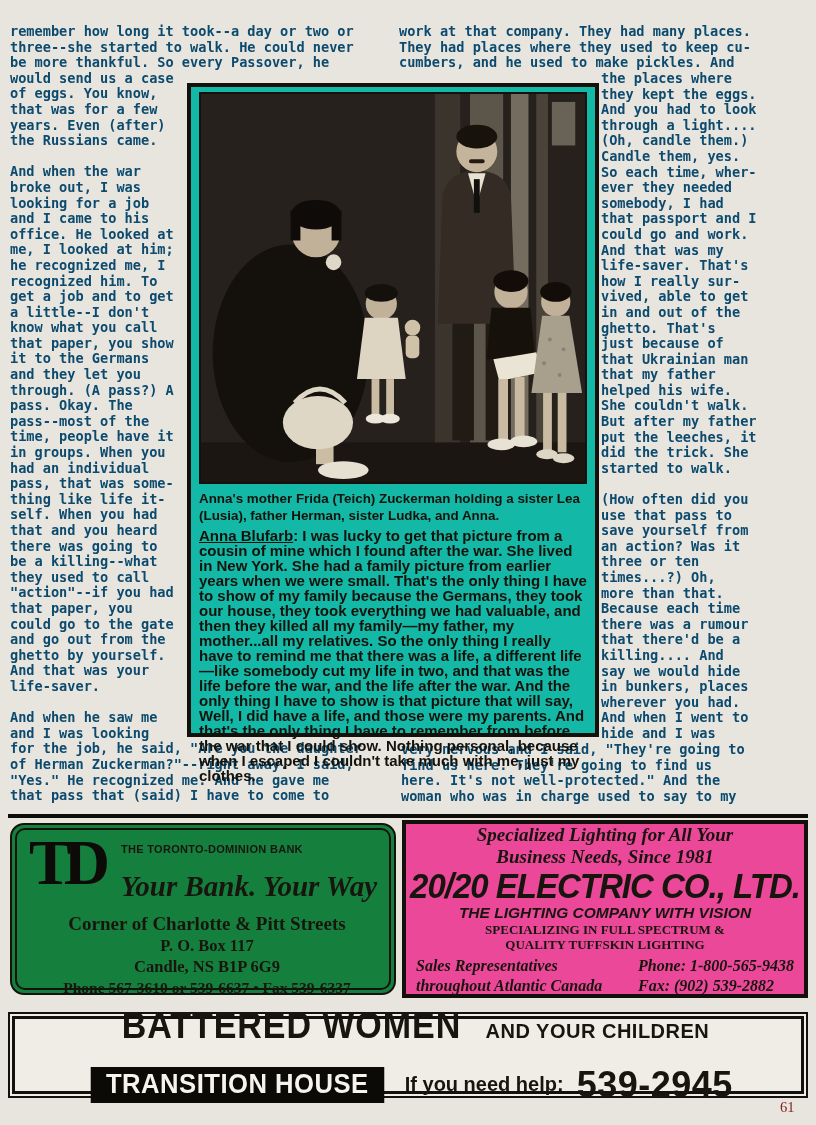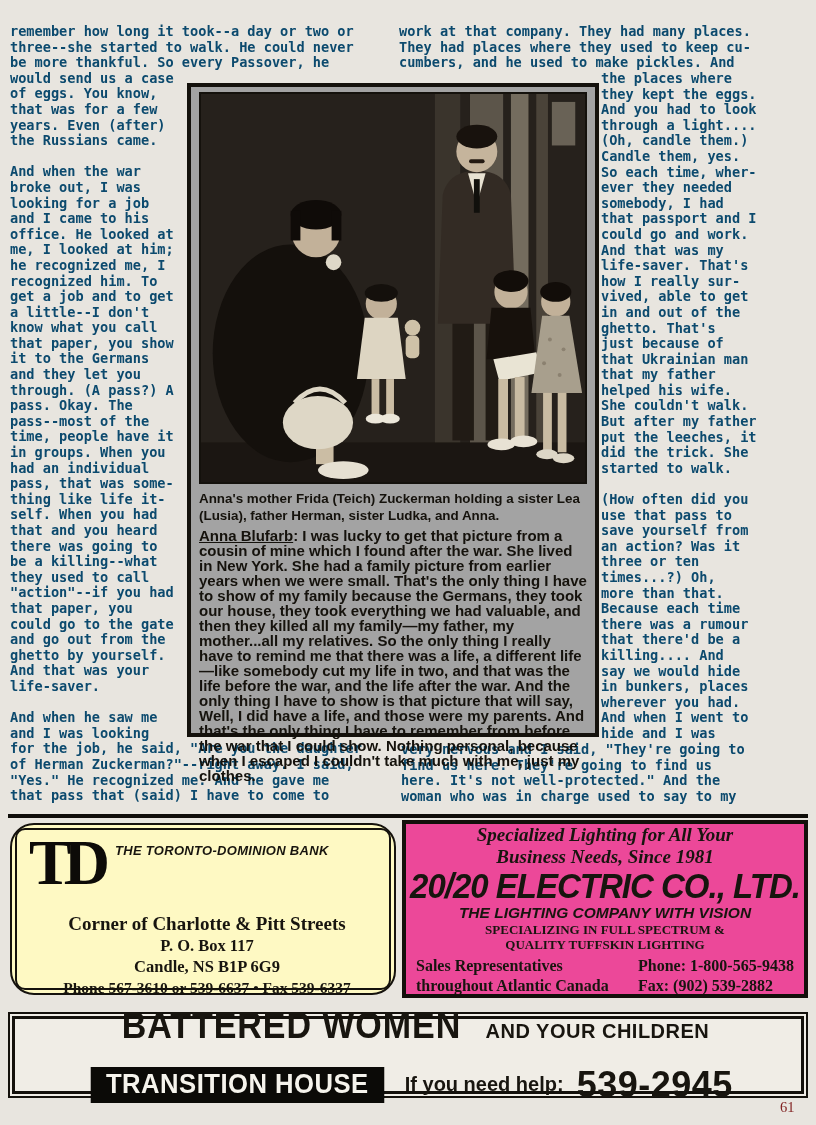--- a/index.html
+++ b/index.html
@@ -22,21 +22,21 @@
   }
   #left-col   { left: 10px;  top: 24px; }
   #right-top  { left: 399px; top: 24px; }
   #right-narrow { left: 601px; top: 71px; }
   #right-bottom { left: 401px; top: 742px; }
 
   
   #figure-box {
     position: absolute; left: 187px; top: 83px;
     width: 412px; height: 654px;
-    background: #a3a3a3;
+    background: #14b8a6;
     border: 4px solid #14110c;
     padding: 5px 8px;
   }
   #photo-frame {
     width: 100%; height: 392px;
     border: 2px solid #14110c;
     background: #26211c;
     overflow: hidden;
   }
   #photo-frame svg { display: block; width: 100%; height: 100%; }
@@ -55,37 +55,37 @@
   
   #ads-divider {
     position: absolute; left: 8px; top: 814px;
     width: 800px; height: 4px; background: #0f0d09;
   }
 
   
   #td-ad {
     position: absolute; left: 10px; top: 823px;
     width: 386px; height: 172px;
-    border: 2px solid #15120d; border-radius: 24px;
-    padding: 3px; background: #fef9c3;
+    border: 2px solid #15120d; border-radius: 14px;
+    padding: 3px; background: #15803d;
   }
   #td-ad .inner {
     width: 100%; height: 100%;
     border: 2px solid #15120d; border-radius: 10px;
     position: relative;
   }
   #td-logo {
     position: absolute; left: 12px; top: -4px;
     font-family: "Liberation Serif", serif;
     font-size: 64px; font-weight: 900; letter-spacing: -8px;
     color: #0d0b08;
   }
   #td-bank-name {
-    position: absolute; left: 98px; top: 13px;
-    font-size: 13px; font-weight: 800; letter-spacing: 0.3px; font-style: italic;
+    position: absolute; left: 104px; top: 13px;
+    font-size: 11px; font-weight: 800; letter-spacing: 0.3px;
   }
   #td-tagline {
     position: absolute; left: 84px; top: 40px; width: 296px;
     text-align: center;
     font-family: "Liberation Serif", serif;
     font-style: italic; font-weight: 600; font-size: 29px;
   }
   #td-address {
     position: absolute; left: 8px; right: 0; top: 82px;
     text-align: center;
@@ -120,21 +120,21 @@
     font-size: 15.5px; line-height: 18px;
   }
   .el-spec {
     font-family: "Liberation Serif", serif; font-weight: 700;
     font-size: 13px; line-height: 15px;
   }
   #electric-bottom {
     display: flex; justify-content: space-between;
     padding: 4px 10px 0 10px; text-align: left;
     font-family: "Liberation Serif", serif; font-weight: 700;
-    font-size: 16px; line-height: 19.5px;
+    font-size: 16px; line-height: 19.5px; font-style: italic;
   }
   #electric-bottom .right { text-align: left; }
 
   
   #th-ad {
     position: absolute; left: 8px; top: 1012px;
     width: 800px; height: 86px;
     border: 2px solid #14110c; padding: 2px; background: #f0ede6;
   }
   #th-ad .inner {
@@ -338,20 +338,21 @@
   <div id="photo-caption">Anna's mother Frida (Teich) Zuckerman holding a sister Lea (Lusia), father Herman, sister Ludka, and Anna.</div>
   <div id="testimony"><span class="speaker">Anna Blufarb</span><span>: I was lucky to get that picture from a cousin of mine which I found after the war. She lived in New York. She had a family picture from earlier years when we were small. That's the only thing I have to show of my family because the Germans, they took our house, they took everything we had valuable, and then they killed all my family—my father, my mother...all my relatives. So the only thing I really have to remind me that there was a life, a different life—like somebody cut my life in two, and that was the life before the war, and the life after the war. And the only thing I have to show is that picture that will say, Well, I did have a life, and those were my parents. And that's the only thing I have to remember from before the war that I could show. Nothing personal, because when I escaped I couldn't take much with me, just my clothes.</span></div>
 </div>
 
 <div id="ads-divider"></div>
 
 <div id="td-ad">
   <div class="inner">
     <div id="td-logo">TD</div>
     <div id="td-bank-name">THE TORONTO-DOMINION BANK</div>
+    <div id="td-tagline">Your Bank. Your Way</div>
     <div id="td-address">
       <div class="a1">Corner of Charlotte &amp; Pitt Streets</div>
       <div class="a2">P. O. Box 117</div>
       <div class="a3">Candle, NS  B1P 6G9</div>
       <div class="ph">Phone 567-3610 or 539-6637  •  Fax 539-6337</div>
     </div>
   </div>
 </div>
 
 <div id="electric-ad">

